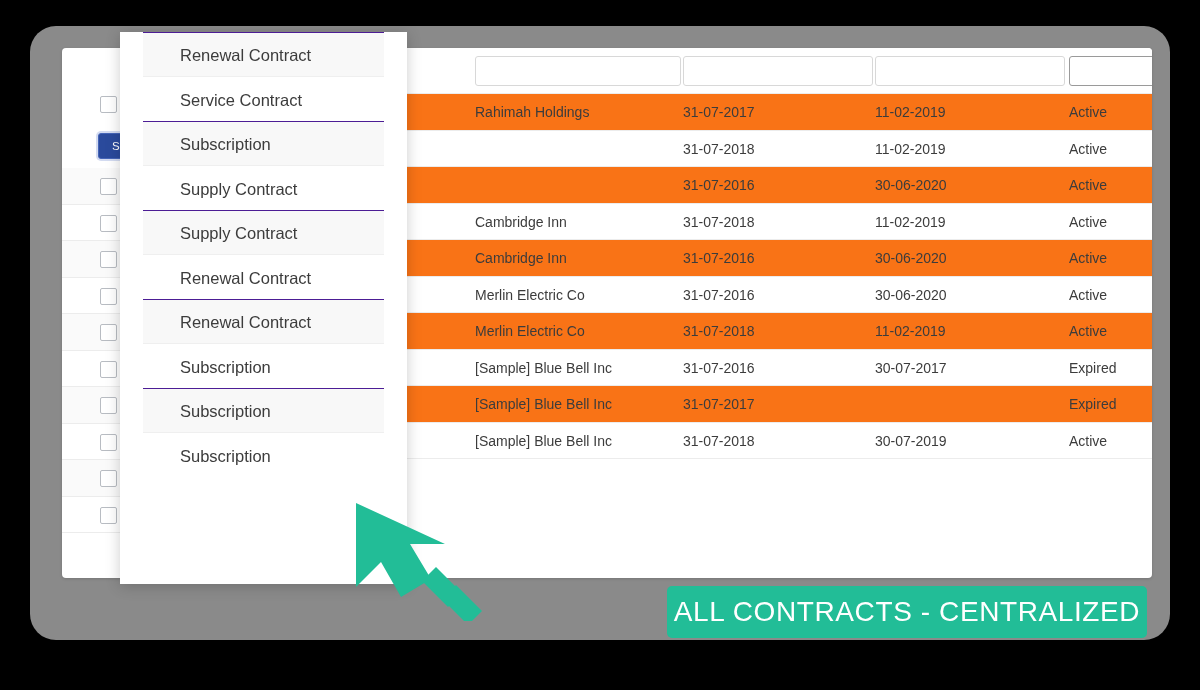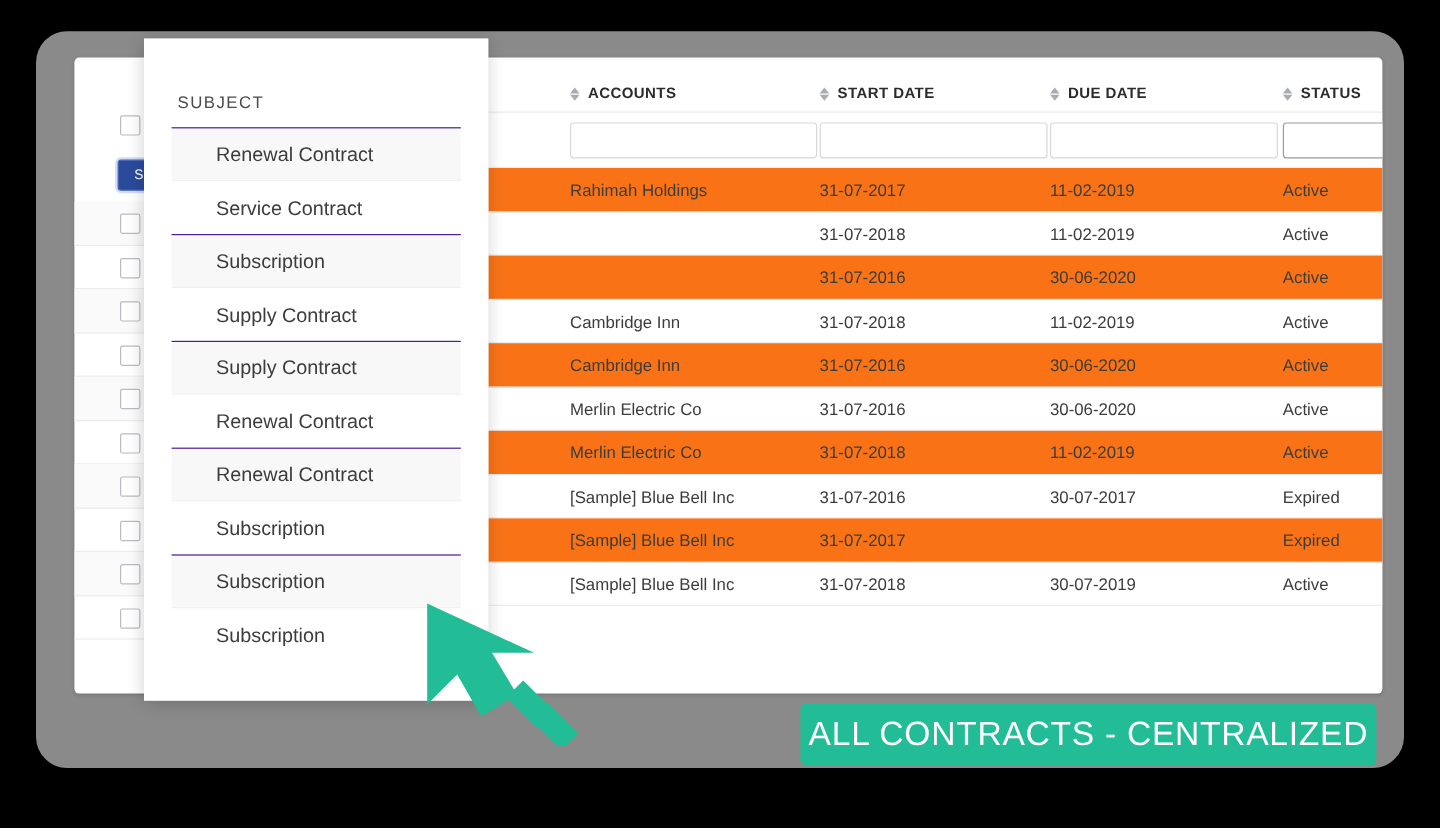--- a/index.html
+++ b/index.html
@@ -305,38 +305,20 @@
             <span class="cb"></span>
           </div>
           <div class="rail-row">
             <span class="cb"></span>
           </div>
         </div>
     </div>
 
     <div class="table-wrap">
 
-      <div class="thead">
-        <div class="th c-acct">
-          <span class="sort-icon"></span>
-          <span>ACCOUNTS</span>
-        </div>
-        <div class="th c-start">
-          <span class="sort-icon"></span>
-          <span>START DATE</span>
-        </div>
-        <div class="th c-due">
-          <span class="sort-icon"></span>
-          <span>DUE DATE</span>
-        </div>
-        <div class="th c-status">
-          <span class="sort-icon"></span>
-          <span>STATUS</span>
-        </div>
-      </div>
 
       <div class="filter-bar">
         <input class="filter-input f-acct" type="text" value="" style="">
         <input class="filter-input f-start" type="text" value="" style="">
         <input class="filter-input f-due" type="text" value="" style="">
         <input class="filter-input f-status focused" type="text" value="" style="">
       </div>
 
       <div class="tbody">
           <div class="trow alt">
@@ -394,23 +376,20 @@
             <div class="td c-acct">[Sample] Blue Bell Inc</div>
             <div class="td c-start">31-07-2018</div>
             <div class="td c-due">30-07-2019</div>
             <div class="td c-status">Active</div>
           </div>
         </div>
     </div>
   </div>
 
   <div class="subject-panel">
-    <div class="subject-head">
-      <div class="subject-title">SUBJECT</div>
-    </div>
     <div class="subject-list">
         <div class="subject-item shade">Renewal Contract</div>
         <div class="subject-item plain">Service Contract</div>
         <div class="subject-item shade">Subscription</div>
         <div class="subject-item plain">Supply Contract</div>
         <div class="subject-item shade">Supply Contract</div>
         <div class="subject-item plain">Renewal Contract</div>
         <div class="subject-item shade">Renewal Contract</div>
         <div class="subject-item plain">Subscription</div>
         <div class="subject-item shade">Subscription</div>

